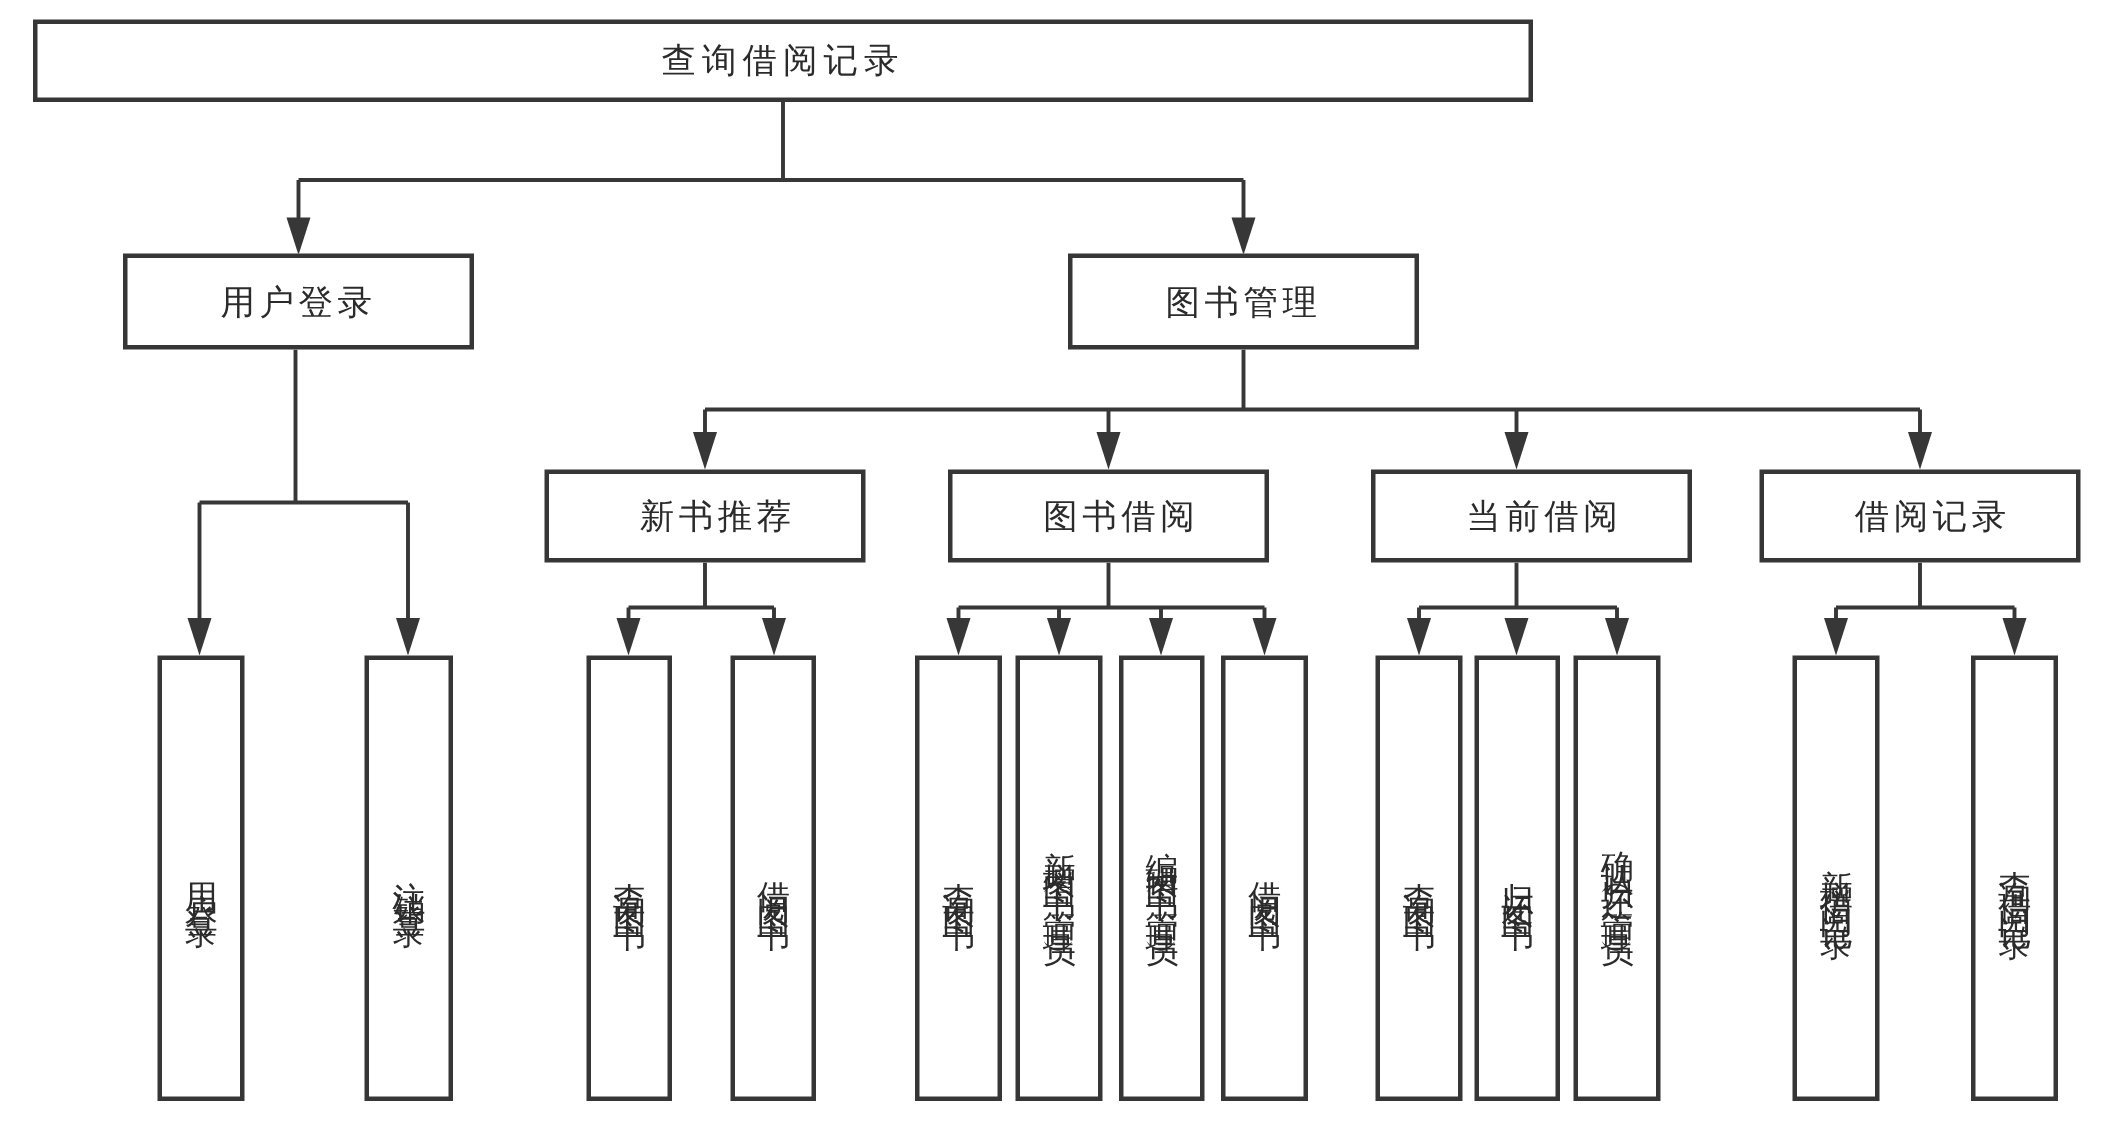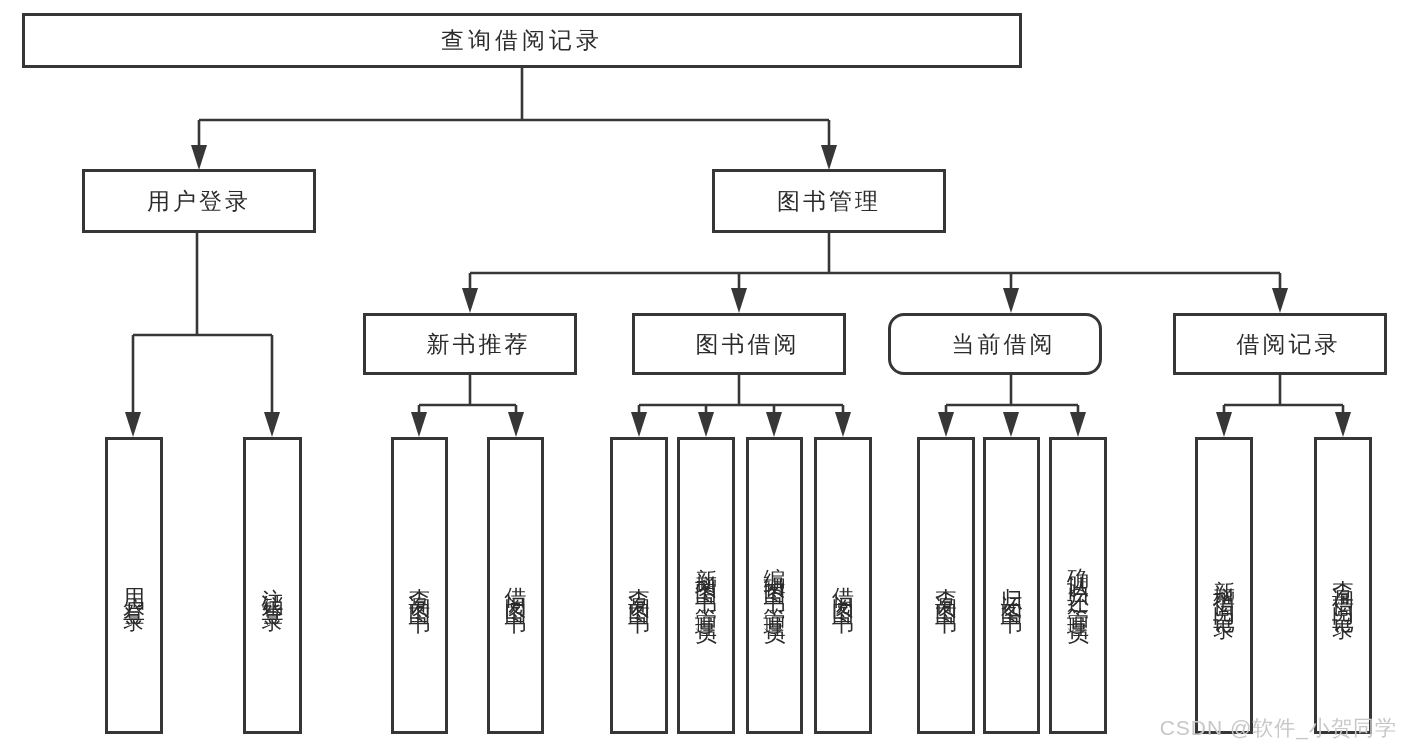--- a/index.html
+++ b/index.html
@@ -109,21 +109,21 @@
   <div class="box l2-box" style="left:712px;align-items:center;">
     <span class="hlabel">图书管理</span>
   </div>
 
   <div class="box l3-box" style="left:363px;">
     <span class="hlabel">新书推荐</span>
   </div>
   <div class="box l3-box" style="left:632px;font-family:Liberation Serif, serif;">
     <span class="hlabel">图书借阅</span>
   </div>
-  <div class="box l3-box" style="left:888px;border-radius:16px;">
+  <div class="box l3-box" style="left:914px;">
     <span class="hlabel">当前借阅</span>
   </div>
   <div class="box l3-box" style="left:1173px;">
     <span class="hlabel">借阅记录</span>
   </div>
 
   <div class="box leaf" style="left:105px;width:58px;">
     <span class="vtext">用户登录</span>
   </div>
   <div class="box leaf" style="left:243px;width:59px;">
@@ -160,15 +160,14 @@
     <span class="vtext">确认归还（管理员）</span>
   </div>
 
   <div class="box leaf" style="left:1195px;width:58px;">
     <span class="vtext">新增借阅记录</span>
   </div>
   <div class="box leaf" style="left:1314px;width:58px;">
     <span class="vtext">查询借阅记录</span>
   </div>
 
-  <div class="watermark">CSDN @软件_小贺同学</div>
 
 </div>
 
 </body></html>

